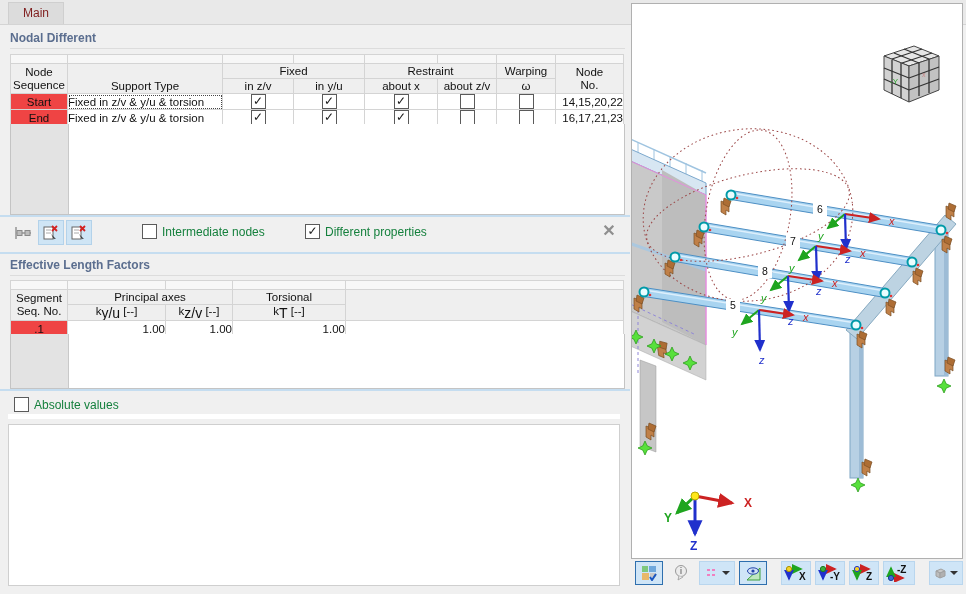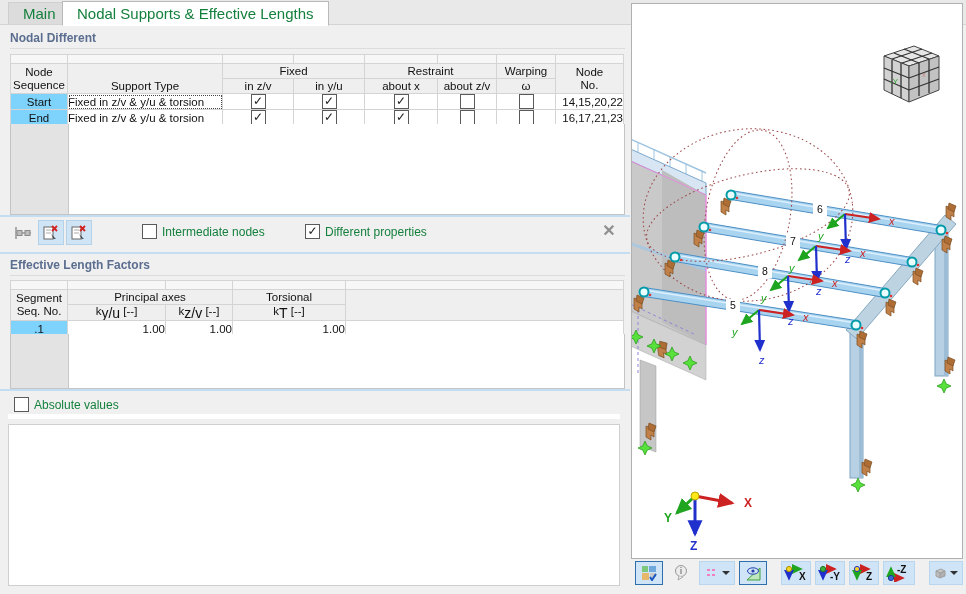--- a/index.html
+++ b/index.html
@@ -1,35 +1,35 @@
 <!DOCTYPE html>
 <html><head>
 <meta charset="utf-8">
 <style>
   html,body{margin:0;padding:0;background:#555;}
   .screen{position:relative;width:966px;height:594px;background:#f0f0f0;
           font-family:"Liberation Sans",sans-serif;overflow:hidden;}
   
   .tabbar{position:absolute;left:0;top:0;width:966px;height:24px;background:#e9e9e9;
           border-bottom:1px solid #d4d4d4;}
-  .tab{position:absolute;top:2px;height:21px;line-height:21px;font-size:15px;color:#15803d;
+  .tab{position:absolute;top:2px;height:21px;line-height:21px;font-size:12px;color:#7f1d1d;
        padding:0 14px;white-space:nowrap;}
   .tab.inactive{left:8px;background:#dcdcdc;border:1px solid #cfcfcf;border-bottom:none;}
   .tab.active{left:62px;top:1px;height:23px;line-height:23px;background:#fff;
        border:1px solid #b9b9b9;border-bottom:1px solid #fff;}
   
   .sec-title{position:absolute;left:10px;width:615px;height:17px;font-size:12px;font-weight:bold;
        color:#5b6e8f;border-bottom:1px solid #dcdcdc;}
   
   table.grid{border-collapse:collapse;table-layout:fixed;font-size:11.5px;color:#111;
        background:#fff;border:1px solid #c4c4c4;}
   table.grid td{border:1px solid #d4d4d4;padding:0 0;overflow:hidden;white-space:nowrap;}
   td.hdr{background:#efefef;text-align:center;line-height:13px;border-color:#cccccc;}
   td.strip{background:#f7f7f7;height:8px;padding:0;border-color:#d8d8d8;}
-  td.rowhdr{background:#7dd3fc;text-align:center;border-color:#c9c9c9;margin-top:16px;}
+  td.rowhdr{background:#ef4444;text-align:center;border-color:#c9c9c9;margin-top:16px;}
   td.val{text-align:right;padding-right:7px;}
   td.chk{text-align:center;}
   .cb{display:inline-block;width:13px;height:13px;background:#fff;border:1px solid #5a5a5a;
       font-size:12px;line-height:12px;text-align:center;color:#1a1a1a;vertical-align:middle;}
   .focus-dotted{outline:1px dotted #444;outline-offset:-2px;}
   sub.ssub{font-size:14px;}
   .filler{position:absolute;background:#fff;border:1px solid #c4c4c4;border-top:none;}
   .filler .lstrip{position:absolute;left:0;top:0;bottom:0;width:57px;background:#e3e3e3;
       border-right:1px solid #c9c9c9;}
   
@@ -59,21 +59,20 @@
   .gap{width:6px;}
   .axlbl{font-weight:bold;font-size:10px;fill:#111;}
 </style>
 </head>
 <body>
 
 <div class="screen">
 
   <div class="tabbar">
     <div class="tab inactive">Main</div>
-    <div class="tab active">Nodal Supports &amp; Effective Lengths</div>
   </div>
 
   <div class="sec-title" style="top:31px;">Nodal Different</div>
 
   <table class="grid" style="position:absolute;left:10px;top:54px;">
     <colgroup>
       <col style="width:57px">
         <col style="width:155px">
         <col style="width:71px">
         <col style="width:71px">

